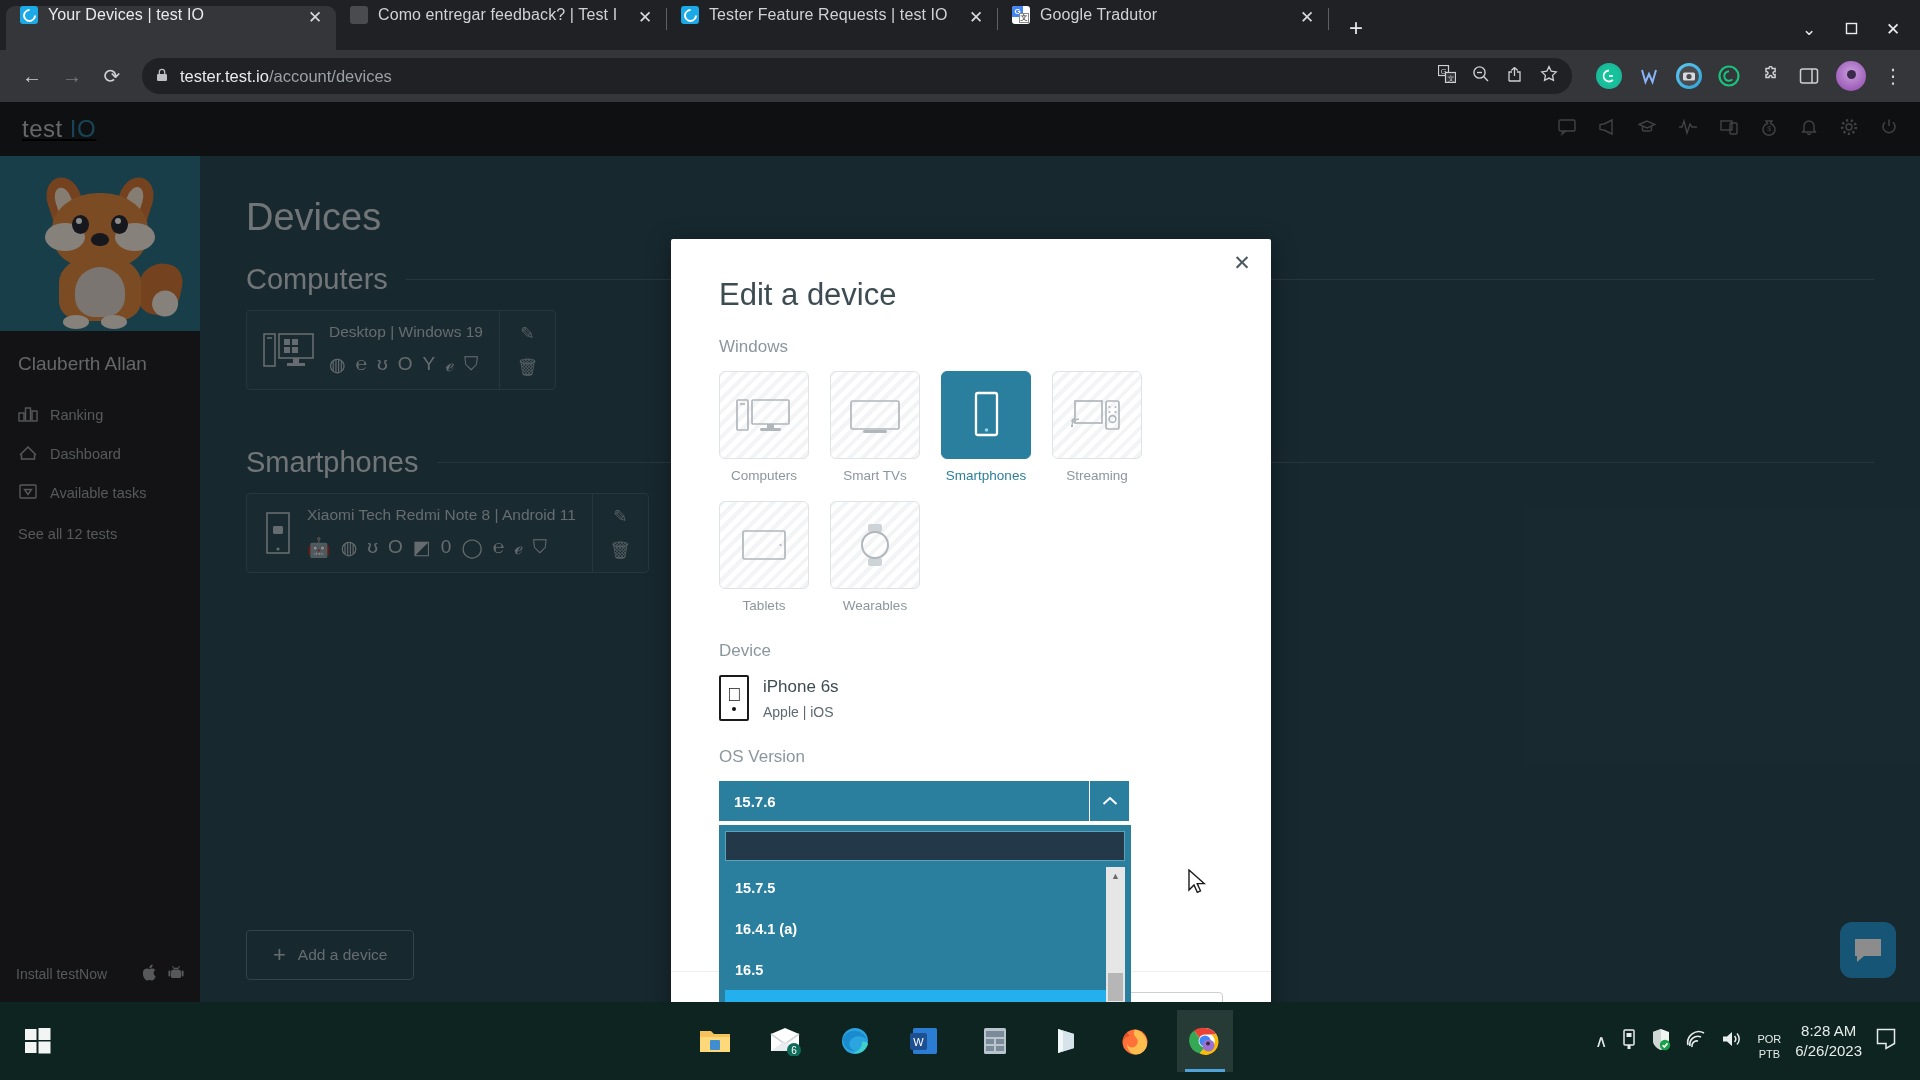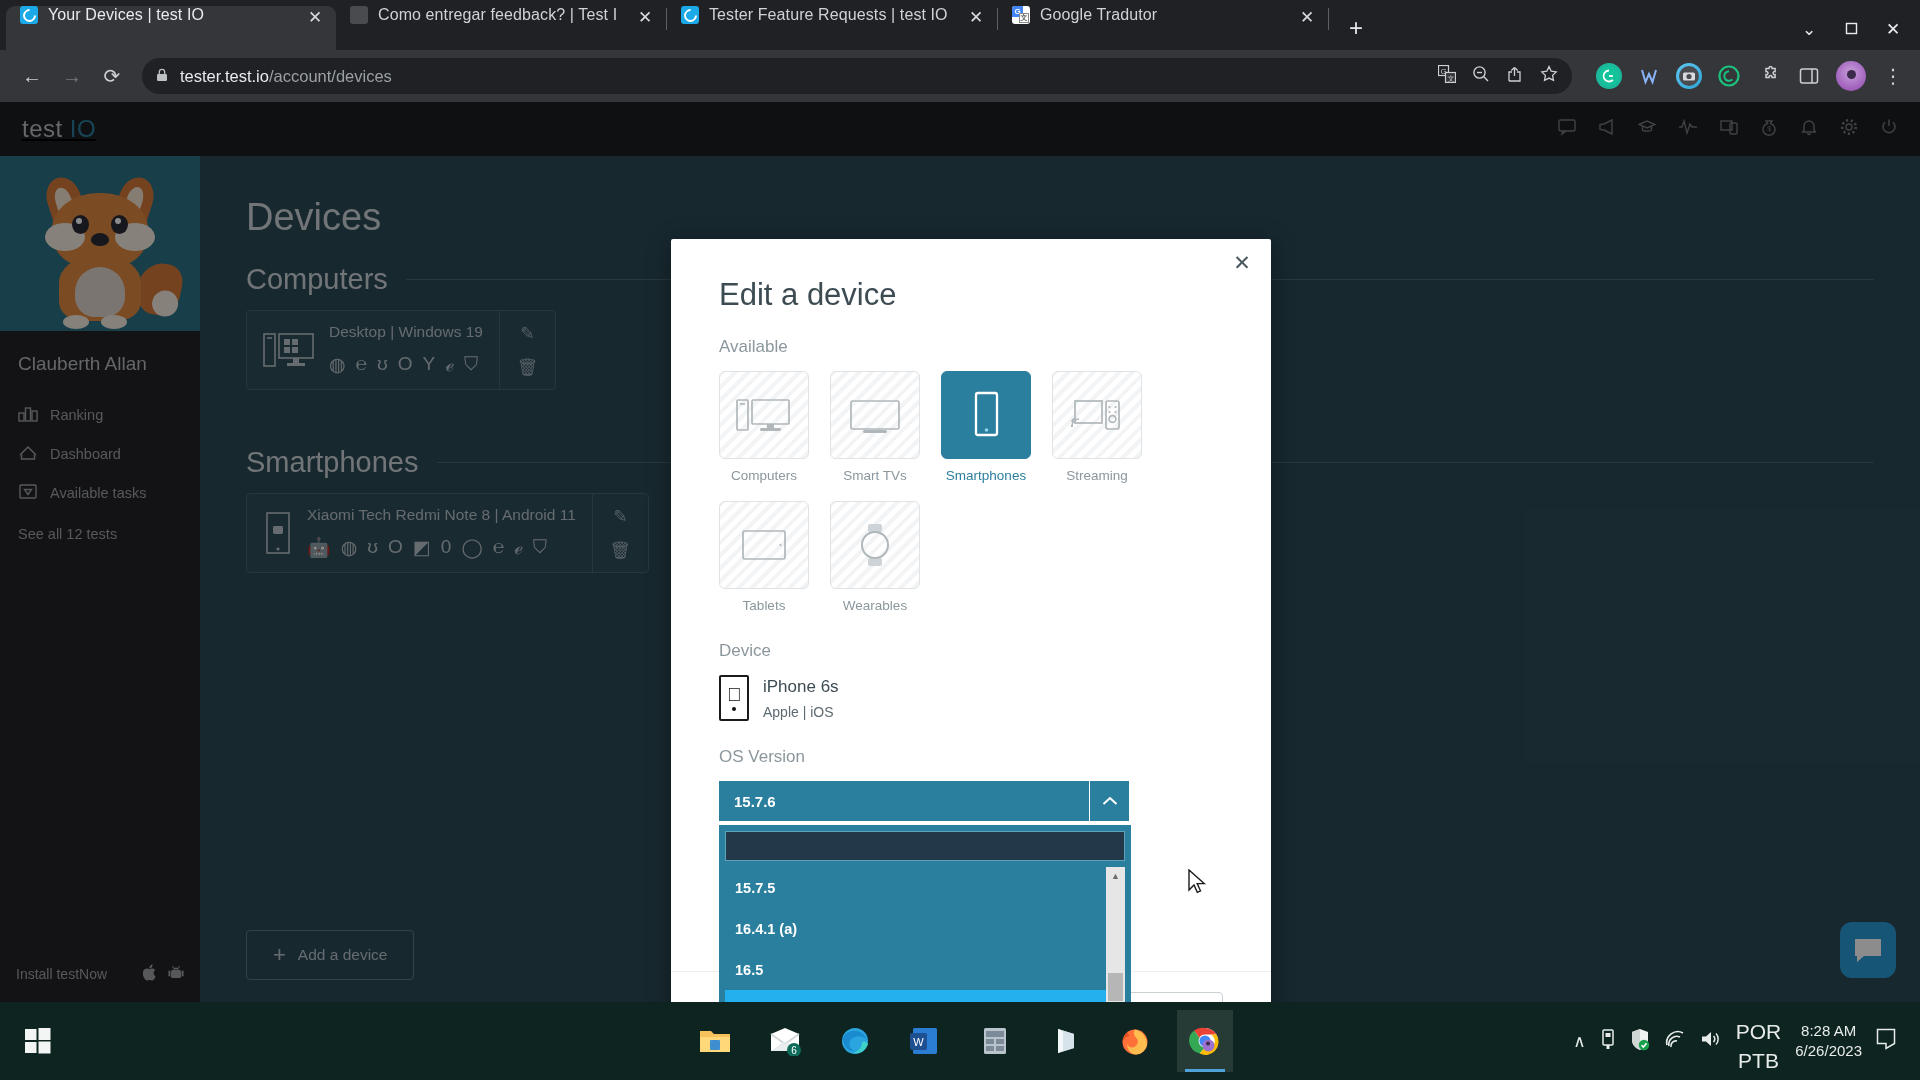--- a/index.html
+++ b/index.html
@@ -264,21 +264,21 @@
   #taskbar {
     height: 78px; background: #0e2420; display: flex; align-items: center;
     padding: 0 10px; position: relative;
   }
   #start-btn { width: 56px; display: flex; align-items: center; justify-content: center; }
   #tb-center { position: absolute; left: 50%; transform: translateX(-50%); display: flex; align-items: center; gap: 14px; }
   .tb-app { width: 56px; height: 62px; display: flex; align-items: center; justify-content: center; position: relative; }
   .tb-app.active { background: rgba(255,255,255,.1); }
   .tb-app.active::after { content: ""; position: absolute; bottom: 0; left: 8px; right: 8px; height: 3px; background: #4fa3d9; }
   #tray { margin-left: auto; display: flex; align-items: center; gap: 14px; color: #e7ecea; padding-right: 14px; }
-  #tray-lang { font-size: 21px; line-height: 1.35; text-align: center; margin-top: 11px; }
+  #tray-lang { font-size: 11px; line-height: 1.35; text-align: center; margin-top: 11px; }
   #tray-clock { font-size: 15px; line-height: 1.35; text-align: center; }
 </style>
 </head>
 <body>
 
 <div id="browser-tabstrip">
 
   <div class="tab active">
     <span class="favicon fav-testio"></span>
     <span class="title">Your Devices | test IO</span>
@@ -632,21 +632,21 @@
   </div>
 
   <div id="scrim"></div>
 
   <div id="modal">
     <div id="modal-close">✕</div>
 
     <div id="modal-body">
       <div id="modal-title">Edit a device</div>
 
-      <div class="field-label">Available</div>
+      <div class="field-label">Windows</div>
       <div id="cat-grid">
 
         <div class="cat-tile">
           <div class="cat-box">
             <svg width="58" height="42" viewBox="0 0 58 42">
                 <rect x="2" y="6" width="11" height="30" fill="none" stroke="#b0b7bb" stroke-width="1.7" rx="1"></rect>
                 <line x1="5" y1="10" x2="10" y2="10" stroke="#b0b7bb" stroke-width="1.7"></line>
                 <rect x="17" y="6" width="37" height="24" fill="none" stroke="#b0b7bb" stroke-width="1.7" rx="1"></rect>
                 <rect x="32" y="30" width="7" height="4" fill="#b0b7bb"></rect>
                 <rect x="25" y="34" width="21" height="3" rx="1.4" fill="#b0b7bb"></rect>

